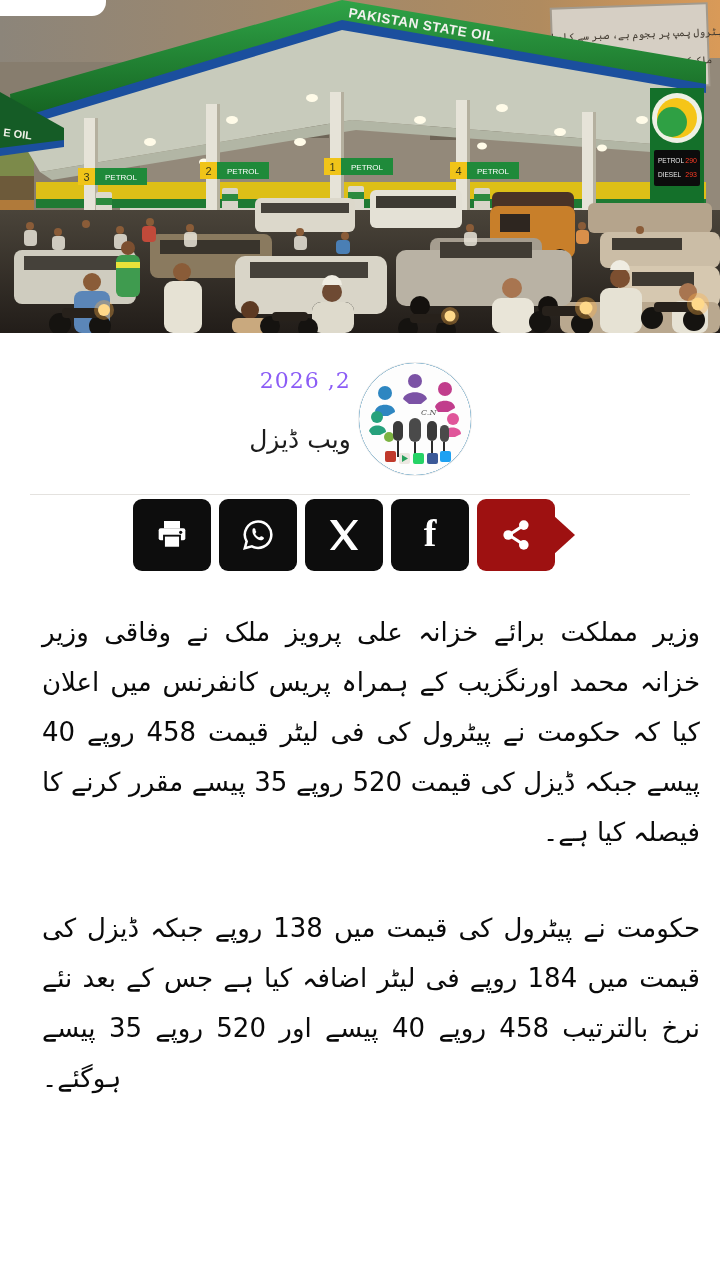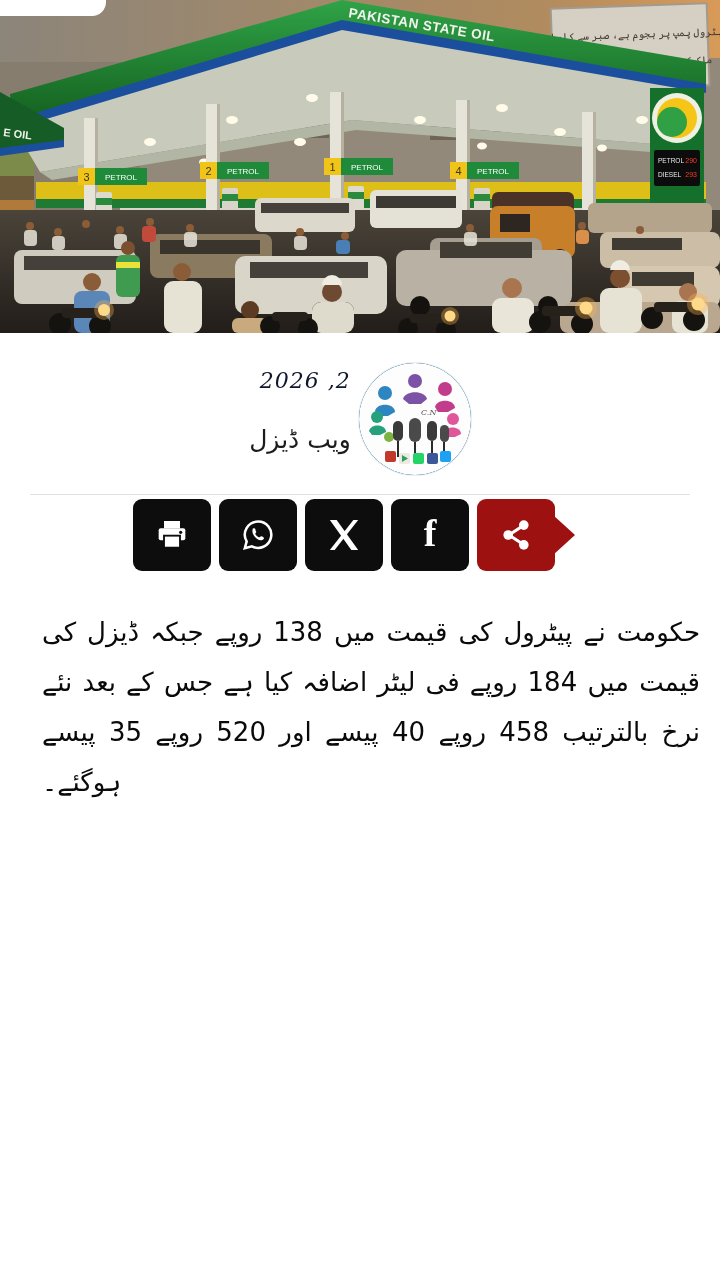--- a/index.html
+++ b/index.html
@@ -5,21 +5,21 @@
   html,body{margin:0;padding:0;width:720px;height:1270px;overflow:hidden;background:#fff;
     font-family:"Liberation Sans",sans-serif;}
   
   .hero{position:relative;width:720px;height:333px;background:#5b554c;}
   .hero svg{display:block;}
   .corner-tab{position:absolute;left:0;top:0;width:106px;height:16px;background:#fff;
     border-radius:0 0 14px 0;}
   
   .byline{height:161px;display:flex;align-items:center;justify-content:center;gap:8px;}
   .byline-meta{display:flex;flex-direction:column;align-items:flex-end;margin-top:-6px;}
-  .byline-date{font-family:"DejaVu Serif",serif;font-style:italic;font-size:22px;color:#0f172a;
+  .byline-date{font-family:"DejaVu Serif",serif;font-size:22px;color:#8b5cf6;
     letter-spacing:1px;margin-bottom:32px;}
   .byline-author{font-family:"DejaVu Sans",sans-serif;font-size:25px;color:#1c1c1c;direction:rtl;}
   .avatar{width:112px;height:112px;border-radius:50%;overflow:hidden;background:#0369a1;
     box-shadow:0 0 0 1px #ececec;flex:0 0 auto;margin-bottom:-10px;}
   
   .divider{height:1px;background:#e4e2df;margin:0 30px;}
   .share-row{display:flex;gap:8px;padding:4px 0 0 133px;height:82px;align-items:flex-start;}
   .sbtn{width:78px;height:72px;border:none;border-radius:9px;background:#0d0d0d;cursor:pointer;
     display:flex;align-items:center;justify-content:center;padding:0;}
   .sbtn svg{display:block;}
@@ -404,14 +404,15 @@
       <line x1="17" y1="5.5" x2="7" y2="12" stroke="#fff" stroke-width="2.2"></line>
       <line x1="7" y1="12" x2="17" y2="18.5" stroke="#fff" stroke-width="2.2"></line>
       <circle cx="17.5" cy="5" r="3.4" fill="#fff"></circle>
       <circle cx="6.5" cy="12" r="3.4" fill="#fff"></circle>
       <circle cx="17.5" cy="19" r="3.4" fill="#fff"></circle>
     </svg>
   </button>
 </div>
 
 <div class="article">
+  <p class="p-body last-right">وزیر مملکت برائے خزانہ علی پرویز ملک نے وفاقی وزیر خزانہ محمد اورنگزیب کے ہمراہ پریس کانفرنس میں اعلان کیا کہ حکومت نے پیٹرول کی فی لیٹر قیمت 458 روپے 40 پیسے جبکہ ڈیزل کی قیمت 520 روپے 35 پیسے مقرر کرنے کا فیصلہ کیا ہے۔</p>
   <p class="p-body last-left">حکومت نے پیٹرول کی قیمت میں 138 روپے جبکہ ڈیزل کی قیمت میں 184 روپے فی لیٹر اضافہ کیا ہے جس کے بعد نئے نرخ بالترتیب 458 روپے 40 پیسے اور 520 روپے 35 پیسے ہوگئے۔</p>
 </div>
 
 </body></html>

